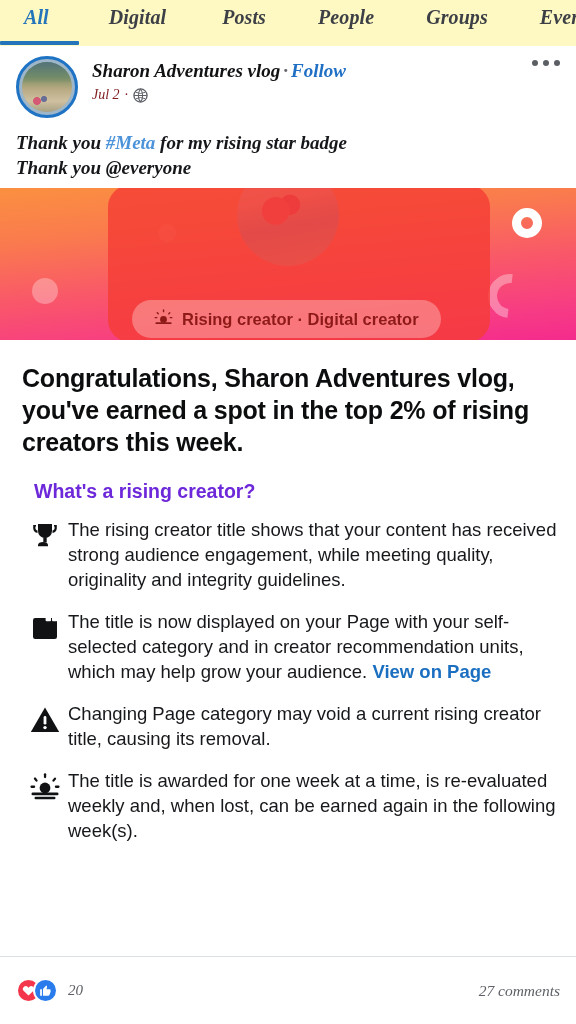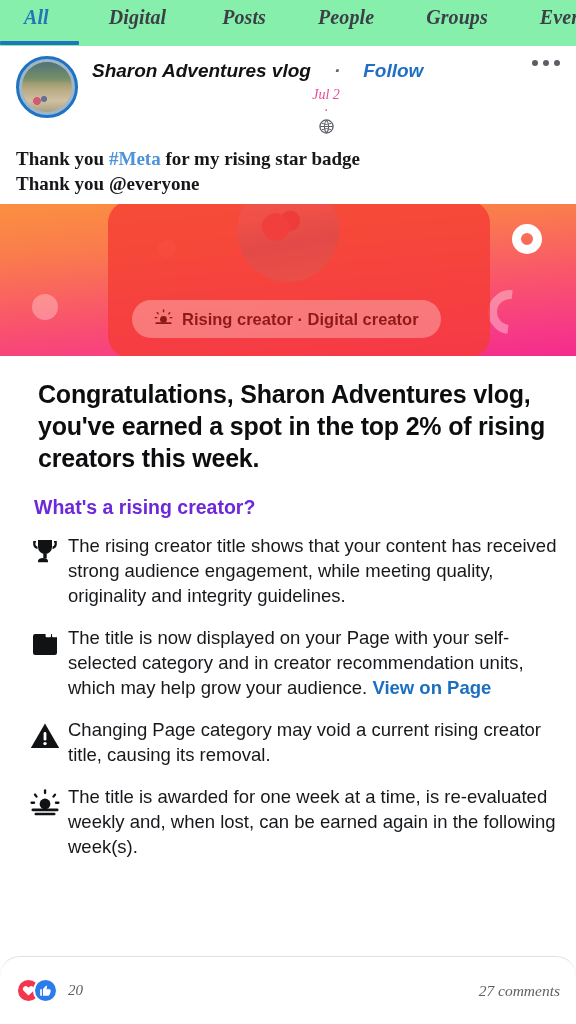--- a/index.html
+++ b/index.html
@@ -15,21 +15,21 @@
     color: #1c1e21;
     position: relative;
   }
 
   
   .tabbar {
     position: relative;
     height: 46px;
     display: flex;
     align-items: flex-start;
-    background: #86efac;
+    background: #fef9c3;
   }
   .tab {
     font-family: "Liberation Serif", serif;
     font-style: italic;
     font-weight: 700;
     font-size: 20px;
     color: #3c3f45;
     padding: 6px 0 0 0;
     white-space: nowrap;
     letter-spacing: .1px;
@@ -84,57 +84,58 @@
   }
   .header-text {
     margin-left: 14px;
     padding-top: 4px;
     flex: 1 1 auto;
     min-width: 0;
   }
   .name-row {
     display: flex;
     align-items: flex-start;
-    gap: 23px;
-    font-family: Liberation Sans, sans-serif;
+    gap: 3px;
+    font-family: Liberation Serif, serif;
     font-style: italic;
     font-weight: 700;
     font-size: 19px;
     color: #111214;
     white-space: nowrap;
   }
   .dot-sep { color: #65676b; font-weight: 700; }
   .follow-link { color: #1f6fc4; }
   .meta-row {
     display: flex;
     align-items: center;
+    gap: 5px;
     margin-top: 5px;
     font-family: "Liberation Serif", serif;
     font-style: italic;
     font-size: 14px;
-    color: #ec4899;
-    flex-direction: column;
+    color: #7f1d1d;
   }
   .globe-icon { display: inline-flex; }
   .more-dots {
     position: absolute;
     right: 16px; top: 14px;
     display: flex; gap: 5px;
   }
   .more-dots i {
     width: 6px; height: 6px;
     border-radius: 50%;
     background: #5b5e63;
     display: block;
   }
 
   
   .post-text {
     padding: 12px 16px 0 16px;
     font-family: "Liberation Serif", serif;
+    font-style: italic;
     font-weight: 700;
     font-size: 19px;
     line-height: 25px;
     color: #15171a;
   }
   .post-text .hashtag { color: #4d93d9; }
 
   
   .banner {
     position: relative;
@@ -207,21 +208,21 @@
     border-radius: 19px;
     background: rgba(255,255,255,.30);
     color: #8e1a18;
     font-size: 16.5px;
     font-weight: 700;
     white-space: nowrap;
   }
 
   
   .congrats {
-    padding: 22px 22px 0 38px;
+    padding: 22px 22px 0 22px;
     font-size: 25px;
     line-height: 32px;
     font-weight: 700;
     color: #0c0d0e;
     letter-spacing: -.2px;
   }
   .subhead {
     padding: 22px 22px 0 34px;
     font-size: 19.5px;
     font-weight: 700;
@@ -257,21 +258,20 @@
   .footer {
     position: absolute;
     left: 0; right: 0; bottom: 0;
     height: 68px;
     border-top: 1px solid #dcdfe3;
     background: #ffffff;
     display: flex;
     align-items: center;
     padding: 0 16px;
     box-sizing: border-box;
-    border-radius: 20px;
   }
   .reactions {
     display: flex;
     align-items: center;
     gap: 7px;
   }
   .react-stack { display: flex; align-items: center; }
   .react-badge {
     width: 25px; height: 25px;
     border-radius: 50%;

